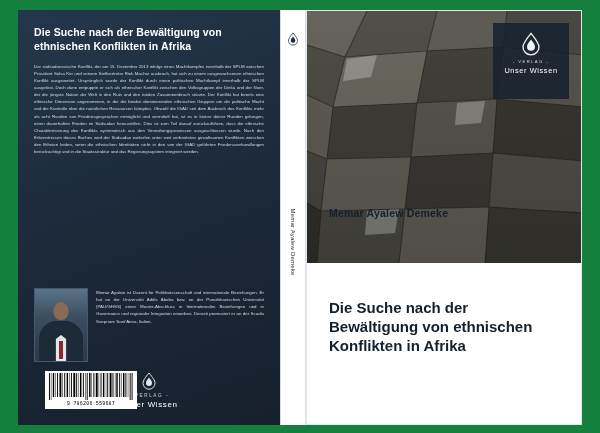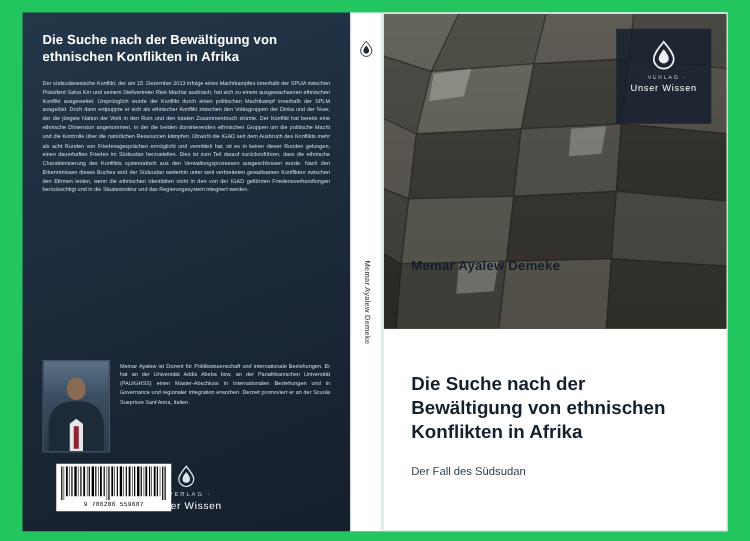--- a/index.html
+++ b/index.html
@@ -10,21 +10,21 @@
   body {
     width: 600px;
     height: 433px;
     font-family: "Liberation Sans", sans-serif;
     overflow: hidden;
   }
   .cover-wrap {
     position: relative;
     width: 600px;
     height: 433px;
-    background: #22c55e;
+    background: #15803d;
   }
 
   
   .back-cover {
     position: absolute;
     left: 18px;
     top: 10px;
     width: 262px;
     height: 415px;
     background: #1d2b3a;
@@ -407,17 +407,16 @@
         <path d="M8 5.6 C9.9 8 11 9.6 11 11.1 A3 3 0 0 1 5 11.1 C5 9.6 6.1 8 8 5.6 Z" fill="#eef2f6"></path>
       </svg>
       <div class="pub-verlag">- VERLAG -</div>
       <div class="pub-name">Unser Wissen</div>
     </div>
 
     <div class="front-author">Memar Ayalew Demeke</div>
 
     <div class="front-text">
       <h1 class="front-title">Die Suche nach der Bewältigung von ethnischen Konflikten in Afrika</h1>
-      <p class="front-subtitle">Der Fall des Südsudan</p>
     </div>
 
   </div>
 </div>
 
 </body></html>

